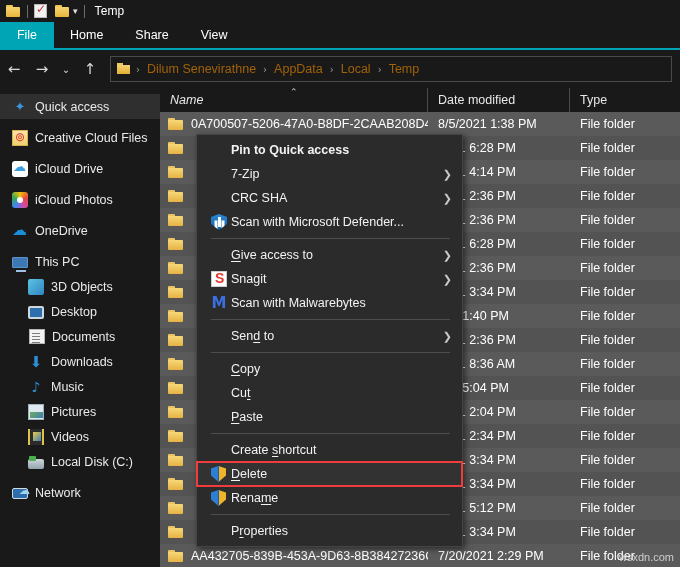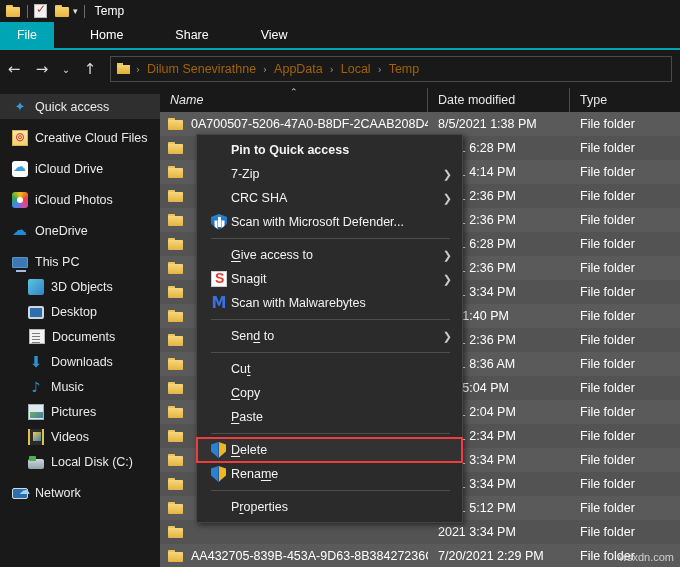--- a/index.html
+++ b/index.html
@@ -35,21 +35,21 @@
   }
   .prop-ico:after {
     content: "✓"; position: absolute; left: 1px; top: -3px; font-size: 12px;
     color: #c0392b; font-family: "DejaVu Sans", sans-serif;
   }
   .qat-caret { color: #e0e0e0; font-size: 9px; margin-left: 3px; }
 
   
   .ribbon {
     position: absolute; left: 0; top: 22px; width: 544px; height: 26px;
-    background: #191919; display: flex; align-items: stretch; gap: 20px;
+    background: #191919; display: flex; align-items: stretch;
   }
   .tab {
     display: flex; align-items: center; justify-content: center;
     padding: 0 16px; font-size: 12.5px; color: #ffffff; cursor: default;
   }
   .tab.file { background: #00a5b5; min-width: 54px; }
   .ribbon-underline {
     position: absolute; left: 0; top: 48px; width: 680px; height: 2px; background: #00a5b5;
   }
 
@@ -501,29 +501,32 @@
         <span class="mi-icon ic-malware">M</span>
         <span>Scan with Malwarebytes</span>
       </div>
       <div class="msep"></div>
       <div class="mi">
         <span>Sen<span class="uline">d</span> to</span>
         <span class="arrow">❯</span>
       </div>
       <div class="msep"></div>
       <div class="mi">
+        <span><span class="uline">C</span>opy</span>
+      </div>
+      <div class="mi">
         <span>Cu<span class="uline">t</span></span>
       </div>
       <div class="mi">
-        <span><span class="uline">C</span>opy</span>
-      </div>
-      <div class="mi">
         <span><span class="uline">P</span>aste</span>
       </div>
       <div class="msep"></div>
+      <div class="mi">
+        <span>Create <span class="uline">s</span>hortcut</span>
+      </div>
       <div class="mi highlight">
         <span class="mi-icon ic-shield"></span>
         <span><span class="uline">D</span>elete</span>
       </div>
       <div class="mi">
         <span class="mi-icon ic-shield"></span>
         <span>Rena<span class="uline">m</span>e</span>
       </div>
       <div class="msep"></div>
       <div class="mi">

